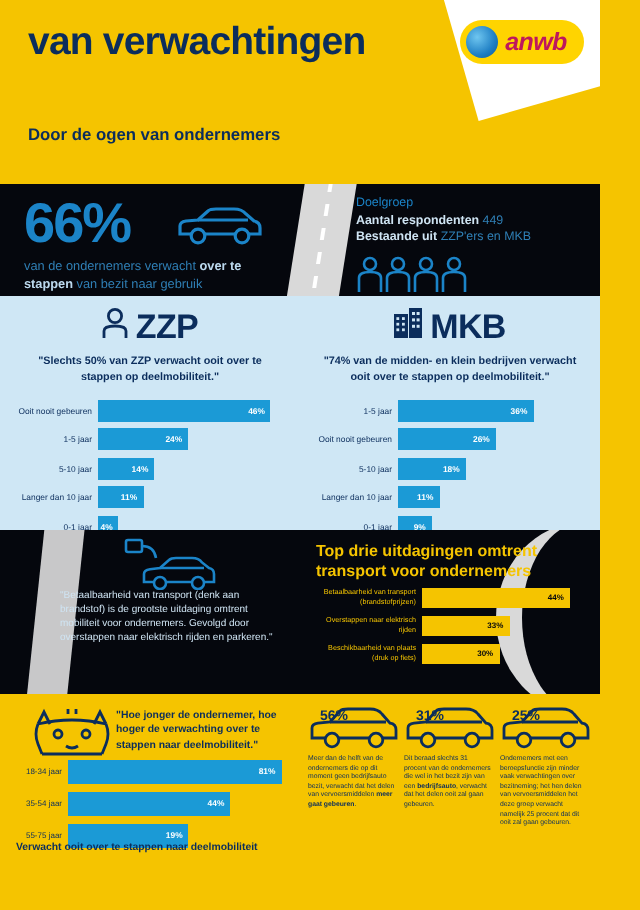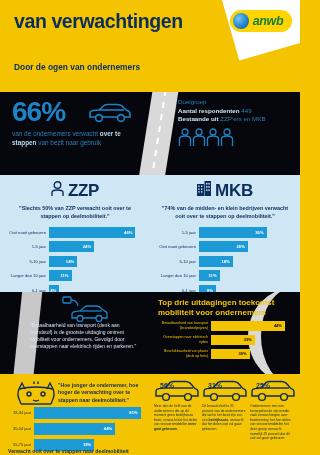--- a/index.html
+++ b/index.html
@@ -19,35 +19,35 @@
   .logo-badge {
     position:absolute; right:8px; top:10px; width:62px; height:22px;
     background:#ffd400; border-radius:11px; display:flex; align-items:center;
     justify-content:center; overflow:hidden;
   }
   .logo-globe {
     position:absolute; left:3px; top:3px; width:16px; height:16px; border-radius:50%;
     background:radial-gradient(circle at 35% 35%, #6fc6f0 0%, #1f7fc4 60%, #0d5a96 100%);
   }
   .logo-text {
-    font-size:12.5px; font-weight:bold; font-style:italic; color:#15803d;
+    font-size:12.5px; font-weight:bold; font-style:italic; color:#be185d;
     letter-spacing:-0.3px; padding-left:14px;
   }
   .h-title {
     position:absolute; left:14px; top:11px; font-size:19.5px; line-height:20px;
     font-weight:bold; color:#0b2d5c; letter-spacing:-0.4px;
   }
   .h-sub {
     position:absolute; left:14px; top:62px; font-size:8.4px; font-weight:bold;
     color:#0b2d5c;
   }
 
   
   .band-dark {
-    position:relative; height:83px; background:#05070d; overflow:hidden;
+    position:relative; height:56px; background:#05070d; overflow:hidden;
   }
   .road {
     position:absolute; left:146px; top:-6px; width:26px; height:92px;
     background:#d9d9d9; transform:skewX(-9deg);
   }
   .road::after {
     content:""; position:absolute; left:50%; top:4px; transform:translateX(-50%);
     width:2px; height:84px;
     background:repeating-linear-gradient(#fff 0 6px, transparent 6px 12px);
   }
@@ -350,21 +350,21 @@
       <svg width="46" height="26" viewBox="0 0 46 26" fill="none" stroke="#1b84c8" stroke-width="1.3">
         <rect x="1" y="1" width="8" height="6" rx="1"></rect>
         <path d="M9 4 Q15 4 16 10"></path>
         <path d="M10 22 L10 18 Q10 16 13 15.6 L18 15 L22.5 11 Q23.5 10 26 10 L34 10 Q37.5 10 39 12.2 L42.5 15 Q45 15.5 45 18 L45 22 Z"></path>
         <line x1="18" y1="15" x2="40" y2="15"></line>
         <circle cx="18" cy="22.5" r="3" fill="#05070d"></circle>
         <circle cx="37" cy="22.5" r="3" fill="#05070d"></circle>
       </svg>
     </div>
     <div class="quote2">"Betaalbaarheid van transport (denk aan brandstof) is de grootste uitdaging omtrent mobiliteit voor ondernemers. Gevolgd door overstappen naar elektrisch rijden en parkeren."</div>
-    <div class="top3-title">Top drie uitdagingen toekomst mobiliteit voor ondernemers</div>
+    <div class="top3-title">Top drie uitdagingen omtrent transport voor ondernemers</div>
     <div class="ybars">
       <div class="yrow">
         <div class="ylabel">Betaalbaarheid van transport (brandstofprijzen)</div>
         <div class="ytrack">
             <div class="yfill" style="width:88%">
               <span class="yval">44%</span>
             </div>
           </div>
       </div>
       <div class="yrow">

